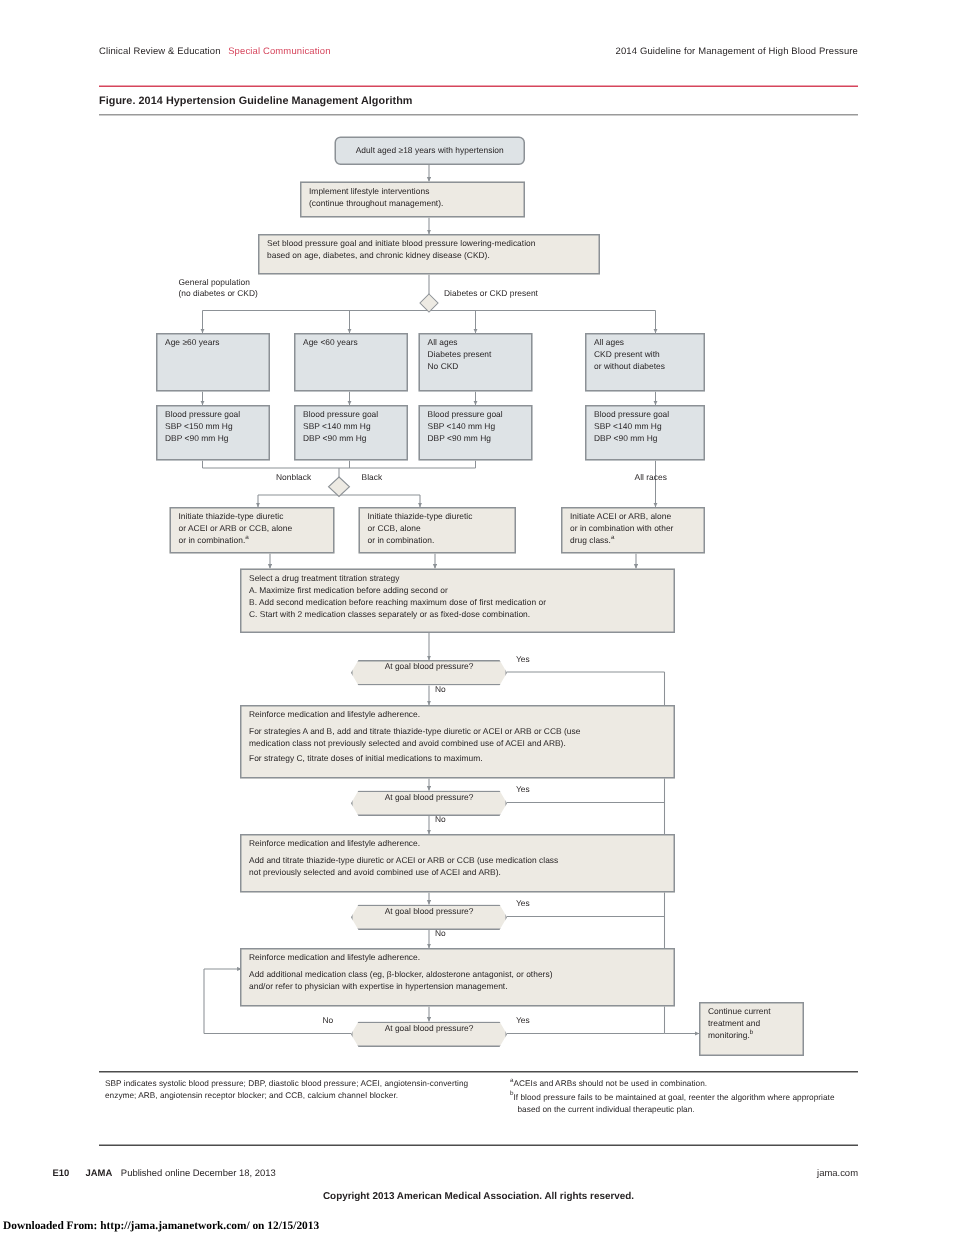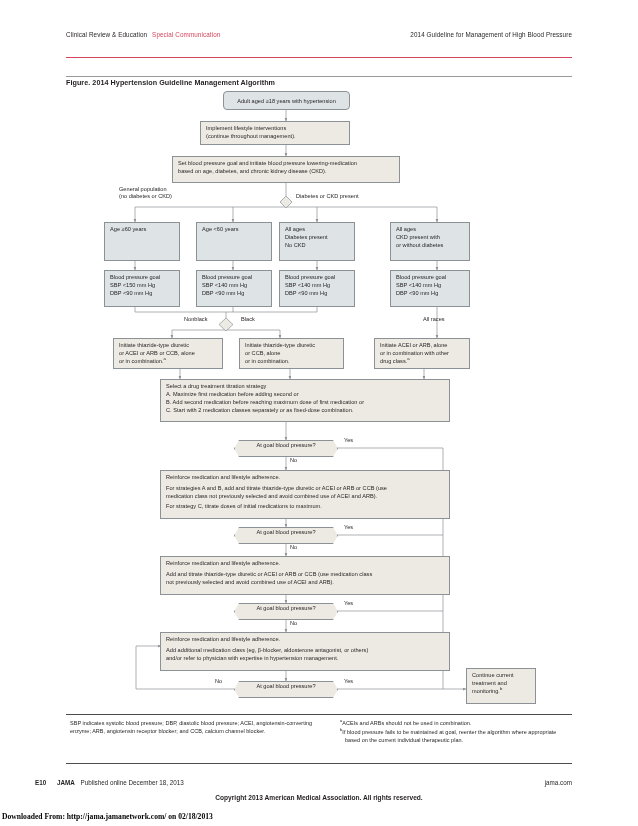--- a/index.html
+++ b/index.html
@@ -9,21 +9,21 @@
   .page{position:absolute;left:0;top:0;width:638px;height:826px;overflow:hidden;}
 
   
   .runhead{position:absolute;left:66px;top:31px;width:506px;
            font-size:6.3px;letter-spacing:.1px;}
   .runhead .left{float:left;}
   .runhead .right{float:right;}
   .rh-spec{color:#d6455c;margin-left:5px;}
 
   .rule-red{position:absolute;left:66px;top:57px;width:506px;height:1.1px;background:#d6455c;}
-  .fig-title{position:absolute;left:66px;top:78px;font-size:7.2px;font-weight:bold;letter-spacing:.05px;}
+  .fig-title{position:absolute;left:66px;top:62px;font-size:7.2px;font-weight:bold;letter-spacing:.05px;}
   .rule-thin{position:absolute;left:66px;top:76px;width:506px;height:.6px;background:#9a9a9a;}
 
   
   .canvas{position:absolute;left:0;top:0;width:638px;height:826px;}
   .canvas svg{position:absolute;left:0;top:0;}
 
   .node{position:absolute;box-sizing:border-box;border:.7px solid #8c9196;
         font-size:5.6px;line-height:7.6px;letter-spacing:.02px;
         padding:3px 5px;}
   .blue{background:#dee3e6;}
@@ -300,15 +300,15 @@
   </div>
   <div class="fn-rule-bot"></div>
 
   <div class="foot">
     <span class="pg">E10</span>
     <span class="jama">JAMA</span>
     <span class="pub">Published online December 18, 2013</span>
     <span class="dom">jama.com</span>
   </div>
   <div class="copy">Copyright 2013 American Medical Association. All rights reserved.</div>
-  <div class="dl">Downloaded From: http://jama.jamanetwork.com/ on 02/18/2013</div>
+  <div class="dl">Downloaded From: http://jama.jamanetwork.com/ on 12/15/2013</div>
 
 </div>
 
 </body></html>

